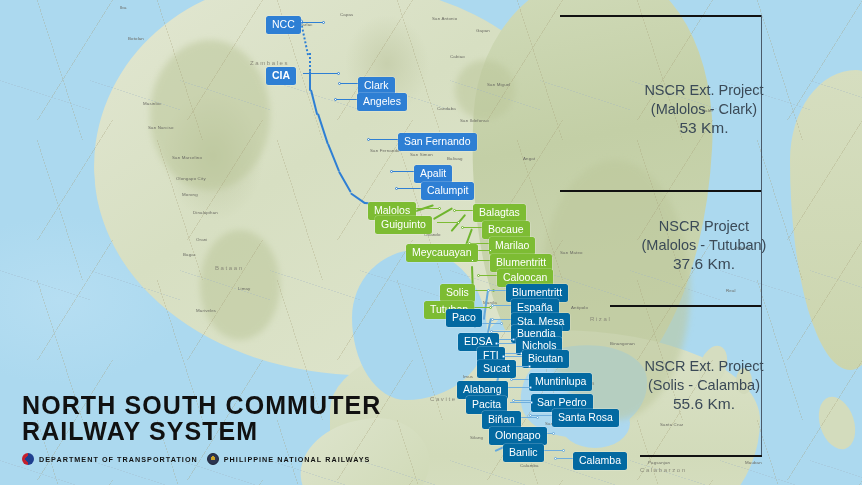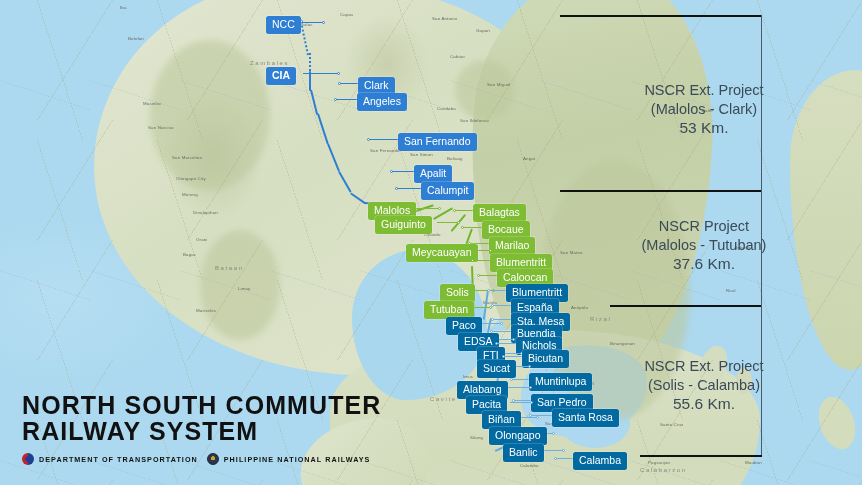--- a/index.html
+++ b/index.html
@@ -265,21 +265,21 @@
       <div class="stationdot lblue" style="left: 487px; top: 289px;"></div>
       <div class="chip lblue" style="left: 506px; top: 284px;">Blumentritt</div>
       <div class="leader lblue" style="left: 493px; top: 305px; width: 19px;"></div>
       <div class="stationdot lblue" style="left: 491px; top: 304px;"></div>
       <div class="chip lblue" style="left: 511px; top: 299px;">España</div>
       <div class="leader lblue" style="left: 493px; top: 319px; width: 19px;"></div>
       <div class="stationdot lblue" style="left: 491px; top: 318px;"></div>
       <div class="chip lblue" style="left: 511px; top: 313px;">Sta. Mesa</div>
       <div class="leader lblue" style="left: 477px; top: 323px; width: 25px;"></div>
       <div class="stationdot lblue" style="left: 500px; top: 322px;"></div>
-      <div class="chip lblue" style="left: 446px; top: 317px; text-align: right;">Paco</div>
+      <div class="chip lblue" style="left: 446px; top: 309px; text-align: right;">Paco</div>
       <div class="leader lblue" style="left: 492px; top: 331px; width: 20px;"></div>
       <div class="stationdot lblue" style="left: 490px; top: 330px;"></div>
       <div class="chip lblue" style="left: 511px; top: 325px;">Buendia</div>
       <div class="leader lblue" style="left: 489px; top: 339px; width: 25px;"></div>
       <div class="stationdot lblue" style="left: 512px; top: 338px;"></div>
       <div class="chip lblue" style="left: 458px; top: 333px;">EDSA</div>
       <div class="leader lblue" style="left: 497px; top: 343px; width: 20px;"></div>
       <div class="stationdot lblue" style="left: 495px; top: 342px;"></div>
       <div class="chip lblue" style="left: 516px; top: 337px;">Nichols</div>
       <div class="leader lblue" style="left: 500px; top: 353px; width: 22px;"></div>

